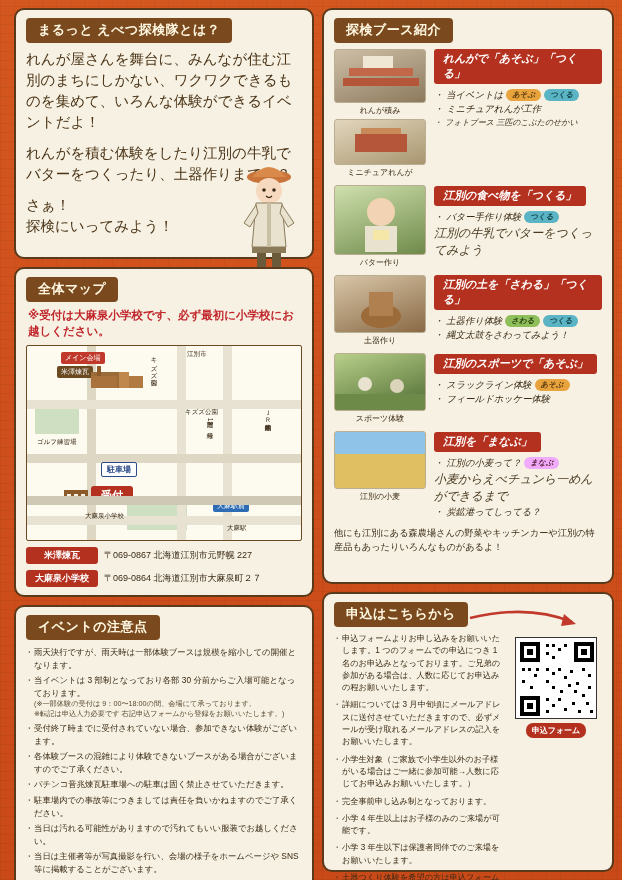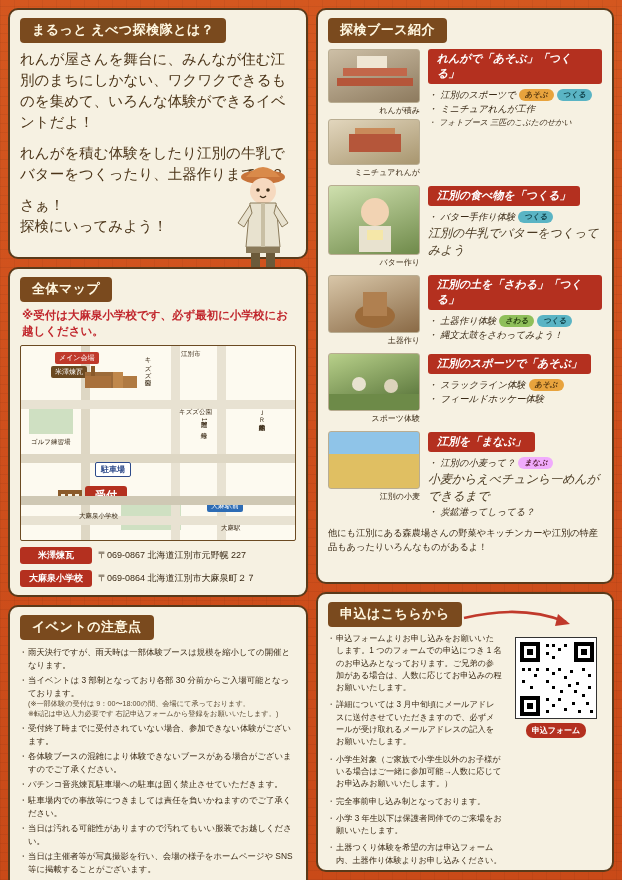--- a/index.html
+++ b/index.html
@@ -13,21 +13,21 @@
     overflow:hidden;
   }
   .page {
     position:absolute; inset:0;
     background:
       repeating-linear-gradient(90deg, rgba(0,0,0,0.045) 0 1px, rgba(0,0,0,0) 1px 14px),
       repeating-linear-gradient(0deg, rgba(0,0,0,0.05) 0 1px, rgba(0,0,0,0) 1px 9px),
       linear-gradient(180deg,#d4571f 0%, #cf4f1c 50%, #c94a18 100%);
     padding:8px;
   }
-  .cols { display:flex; gap:8px; height:100%; }
+  .cols { display:flex; gap:8px; height:100%;margin-left:6px; }
   .col-left { width:300px; display:flex; flex-direction:column; gap:8px; }
   .col-right { flex:1; display:flex; flex-direction:column; gap:8px; }
 
   .card {
     background:#f6f1e2;
     border:2px solid #5a3a1a;
     border-radius:10px;
     padding:8px 10px;
     position:relative;
   }
@@ -95,21 +95,21 @@
   .note-sub { font-size:7.2px; color:#5a4a33; display:block; line-height:1.35; }
 
   
   .booth { display:flex; gap:8px; margin-bottom:7px; }
   .booth-media { width:92px; flex:none; text-align:center; }
   .photo {
     width:92px; height:54px; border-radius:3px; position:relative; overflow:hidden;
     border:1px solid #b9ad92;
   }
   .photo.two { height:46px; }
-  .cap { font-size:8px; color:#3a2a16; margin-top:2px; display:block; text-align:right; }
+  .cap { font-size:8px; color:#3a2a16; margin-top:2px; display:block; text-align:center; }
   .booth-body { flex:1;font-style:italic; }
   .booth-title {
     display:inline-block; background:#b4301f; color:#fff; font-weight:bold;
     font-size:11px; padding:2px 9px 3px 9px; border-radius:3px; margin-bottom:4px;
   }
   .booth-li { font-size:9.3px; line-height:1.55; color:#3a2a16; display:flex; align-items:center; flex-wrap:wrap; gap:3px; }
   .booth-li .t { white-space:nowrap; }
   .sub-note { font-size:12px; color:#4a3a22; margin-top:1px; }
   .pill {
     display:inline-block; font-size:7.5px; font-weight:bold; color:#fff;
@@ -272,21 +272,21 @@
                   <rect x="20" y="14" width="52" height="18" fill="#b5563a"></rect>
                   <rect x="26" y="8" width="40" height="6" fill="#c98a5a"></rect>
                 </svg>
             </div>
             <span class="cap">ミニチュアれんが</span>
           </div>
           <div class="booth-body">
             <div class="booth-title">れんがで「あそぶ」「つくる」</div>
             <div class="booth-li">
               <span class="t">・</span>
-                <span class="t">江別のスポーツで</span>
+                <span class="t">当イベントは</span>
               <span class="pill asobu">あそぶ</span>
               <span class="pill tsukuru">つくる</span>
             </div>
             <div class="booth-li">
               <span class="t">・</span>
                 <span class="t">ミニチュアれんが工作</span>
             </div>
             <div class="booth-li" style="font-size:8px">
               <span class="t">・</span>
                 <span class="t">フォトブース  三匹のこぶたのせかい</span>
@@ -401,20 +401,21 @@
             <path d="M96 10 L108 20 L93 22 Z" fill="#c0392b"></path>
           </svg>
         </div>
         <div class="apply-wrap">
           <div class="apply-list">
             <ul>
               <li><span>申込フォームよりお申し込みをお願いいたします。1 つのフォームでの申込につき 1 名のお申込みとなっております。ご兄弟の参加がある場合は、人数に応じてお申込みの程お願いいたします。</span></li>
               <li><span>詳細については 3 月中旬頃にメールアドレスに送付させていただきますので、必ずメールが受け取れるメールアドレスの記入をお願いいたします。</span></li>
               <li><span>小学生対象（ご家族で小学生以外のお子様がいる場合はご一緒に参加可能→人数に応じてお申込みお願いいたします。）</span></li>
               <li><span>完全事前申し込み制となっております。</span></li>
+              <li><span>小学 4 年生以上はお子様のみのご来場が可能です。</span></li>
               <li><span>小学 3 年生以下は保護者同伴でのご来場をお願いいたします。</span></li>
               <li><span>土器つくり体験を希望の方は申込フォーム内、土器作り体験よりお申し込みください。</span></li>
             </ul>
           </div>
           <div class="qr-area">
             <div class="qr">
               <svg viewBox="0 0 82 82" width="82" height="82">
                 <rect width="82" height="82" fill="#fff"></rect>
                 <g fill="#000">
                   <rect x="4" y="4" width="20" height="20"></rect>

